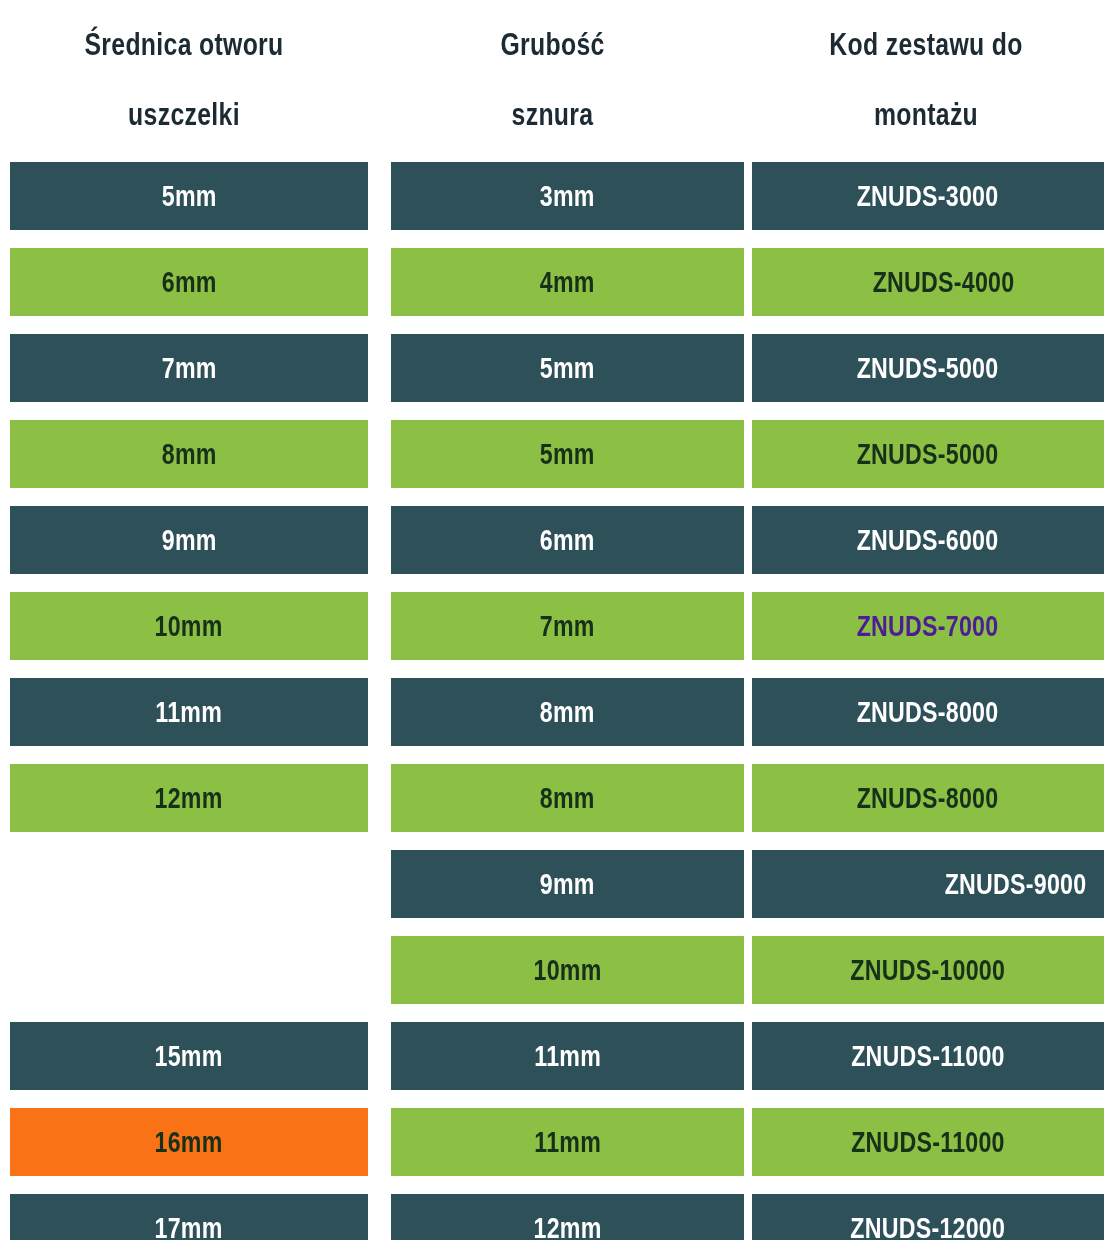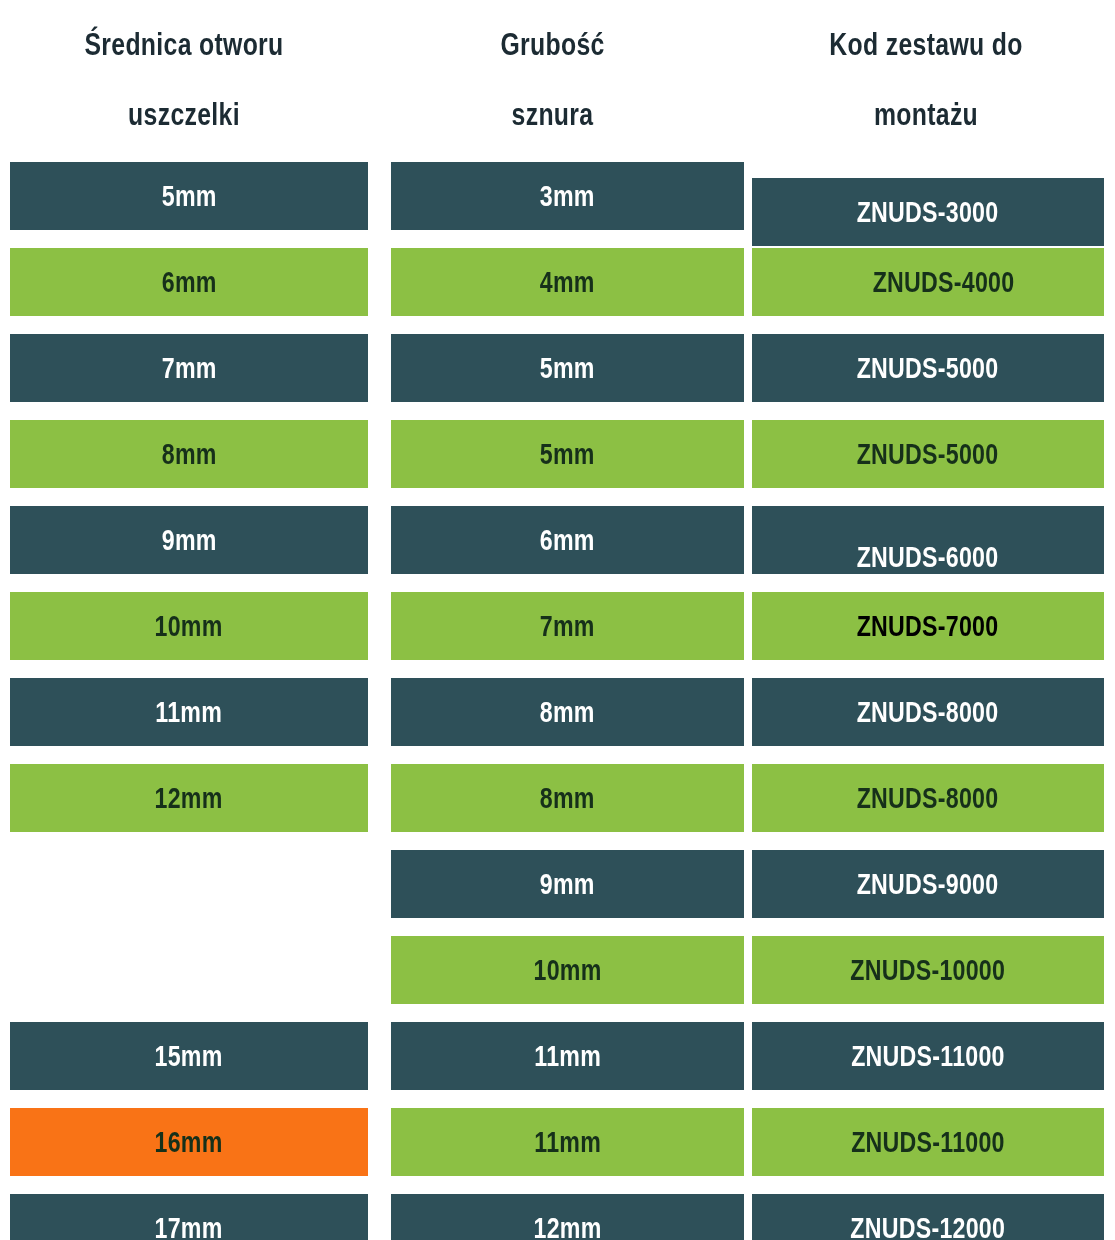--- a/index.html
+++ b/index.html
@@ -105,21 +105,21 @@
   </div>
 
   <div class="body-rows" id="body-rows">
       <div class="row dark">
         <div class="cell c1" style="background: rgb(46, 80, 89); color: rgb(255, 255, 255);">
           <span class="ctext">5mm</span>
         </div>
         <div class="cell c2" style="background: rgb(46, 80, 89); color: rgb(255, 255, 255);">
           <span class="ctext">3mm</span>
         </div>
-        <div class="cell c3" style="background: rgb(46, 80, 89); color: rgb(255, 255, 255); margin-top: 16px;">
+        <div class="cell c3" style="background: rgb(46, 80, 89); color: rgb(255, 255, 255);">
           <span class="ctext">ZNUDS-3000</span>
         </div>
       </div>
       <div class="row green">
         <div class="cell c1" style="background: rgb(140, 192, 68); color: rgb(22, 48, 26);">
           <span class="ctext">6mm</span>
         </div>
         <div class="cell c2" style="background: rgb(140, 192, 68); color: rgb(22, 48, 26);">
           <span class="ctext">4mm</span>
         </div>
@@ -149,32 +149,32 @@
           <span class="ctext">ZNUDS-5000</span>
         </div>
       </div>
       <div class="row dark">
         <div class="cell c1" style="background: rgb(46, 80, 89); color: rgb(255, 255, 255);">
           <span class="ctext">9mm</span>
         </div>
         <div class="cell c2" style="background: rgb(46, 80, 89); color: rgb(255, 255, 255);">
           <span class="ctext">6mm</span>
         </div>
-        <div class="cell c3" style="background: rgb(46, 80, 89); color: rgb(255, 255, 255); align-items: flex-end;">
+        <div class="cell c3" style="background: rgb(46, 80, 89); color: rgb(255, 255, 255);">
           <span class="ctext">ZNUDS-6000</span>
         </div>
       </div>
       <div class="row green">
         <div class="cell c1" style="background: rgb(140, 192, 68); color: rgb(22, 48, 26);">
           <span class="ctext">10mm</span>
         </div>
         <div class="cell c2" style="background: rgb(140, 192, 68); color: rgb(22, 48, 26);">
           <span class="ctext">7mm</span>
         </div>
-        <div class="cell c3" style="background: rgb(140, 192, 68); color: #000000;">
+        <div class="cell c3" style="background: rgb(140, 192, 68); color: #4c1d95;">
           <span class="ctext">ZNUDS-7000</span>
         </div>
       </div>
       <div class="row dark">
         <div class="cell c1" style="background: rgb(46, 80, 89); color: rgb(255, 255, 255);">
           <span class="ctext">11mm</span>
         </div>
         <div class="cell c2" style="background: rgb(46, 80, 89); color: rgb(255, 255, 255);">
           <span class="ctext">8mm</span>
         </div>
@@ -190,21 +190,21 @@
           <span class="ctext">8mm</span>
         </div>
         <div class="cell c3" style="background: rgb(140, 192, 68); color: rgb(22, 48, 26);">
           <span class="ctext">ZNUDS-8000</span>
         </div>
       </div>
       <div class="row dark">
         <div class="cell c2" style="background: rgb(46, 80, 89); color: rgb(255, 255, 255);">
           <span class="ctext">9mm</span>
         </div>
-        <div class="cell c3" style="background: rgb(46, 80, 89); color: rgb(255, 255, 255);">
+        <div class="cell c3" style="background: rgb(46, 80, 89); color: rgb(255, 255, 255); justify-content: flex-end;">
           <span class="ctext">ZNUDS-9000</span>
         </div>
       </div>
       <div class="row green">
         <div class="cell c2" style="background: rgb(140, 192, 68); color: rgb(22, 48, 26);">
           <span class="ctext">10mm</span>
         </div>
         <div class="cell c3" style="background: rgb(140, 192, 68); color: rgb(22, 48, 26);">
           <span class="ctext">ZNUDS-10000</span>
         </div>

